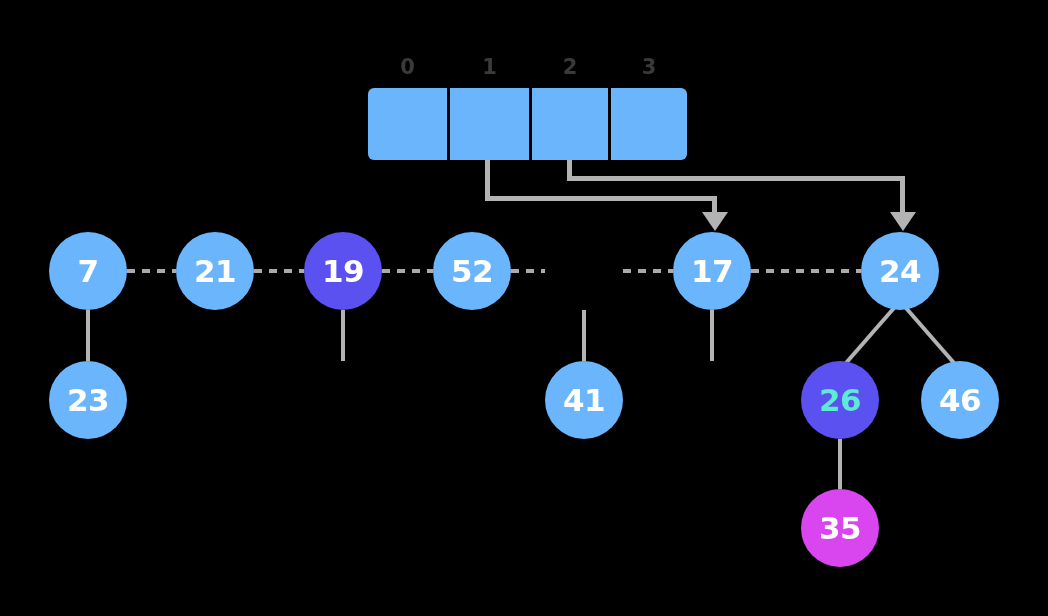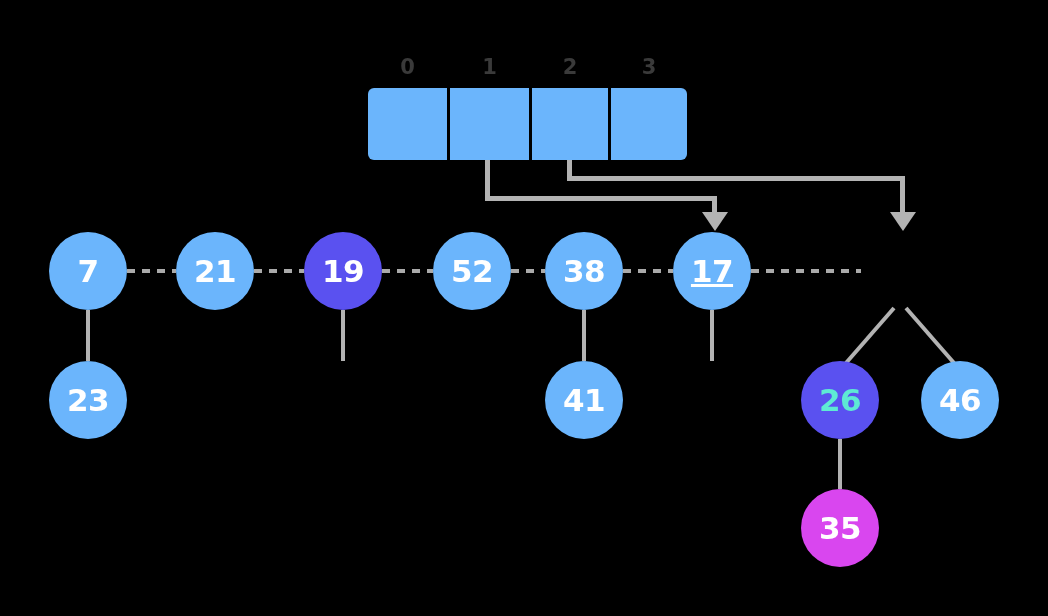--- a/index.html
+++ b/index.html
@@ -108,20 +108,20 @@
     <div class="child-link" style="left: 341px; top: 310px; width: 4px; height: 51px; background: rgb(179, 179, 179); transform: rotate(0deg);"></div>
     <div class="child-link" style="left: 582px; top: 310px; width: 4px; height: 51px; background: rgb(179, 179, 179); transform: rotate(0deg);"></div>
     <div class="child-link" style="left: 710px; top: 310px; width: 4px; height: 51px; background: rgb(179, 179, 179); transform: rotate(0deg);"></div>
     <div class="child-link" style="left: 892px; top: 308px; width: 4px; height: 73px; background: rgb(179, 179, 179); transform: rotate(41.1121deg);"></div>
     <div class="child-link" style="left: 904px; top: 308px; width: 4px; height: 73px; background: rgb(179, 179, 179); transform: rotate(-41.1121deg);"></div>
     <div class="child-link" style="left: 838px; top: 439px; width: 4px; height: 50px; background: rgb(179, 179, 179); transform: rotate(0deg);"></div>
     <div class="node" style="left: 49px; top: 232px; background: rgb(107, 181, 252); color: rgb(255, 255, 255);">7</div>
     <div class="node" style="left: 176px; top: 232px; background: rgb(107, 181, 252); color: rgb(255, 255, 255);">21</div>
     <div class="node" style="left: 304px; top: 232px; background: rgb(90, 81, 240); color: rgb(255, 255, 255);">19</div>
     <div class="node" style="left: 433px; top: 232px; background: rgb(107, 181, 252); color: rgb(255, 255, 255);">52</div>
-    <div class="node" style="left: 545px; top: 232px; background: rgb(107, 181, 252); color: rgb(255, 255, 255);">38</div>
-    <div class="node" style="left: 673px; top: 232px; background: rgb(107, 181, 252); color: rgb(255, 255, 255); text-decoration: underline;">17</div>
+    <div class="node" style="left: 673px; top: 232px; background: rgb(107, 181, 252); color: rgb(255, 255, 255);">17</div>
+    <div class="node" style="left: 861px; top: 232px; background: rgb(107, 181, 252); color: rgb(255, 255, 255);">24</div>
     <div class="node" style="left: 49px; top: 361px; background: rgb(107, 181, 252); color: rgb(255, 255, 255);">23</div>
     <div class="node" style="left: 545px; top: 361px; background: rgb(107, 181, 252); color: rgb(255, 255, 255);">41</div>
     <div class="node" style="left: 801px; top: 361px; background: rgb(90, 81, 240); color: #5eead4;">26</div>
     <div class="node" style="left: 921px; top: 361px; background: rgb(107, 181, 252); color: rgb(255, 255, 255); text-align: center;">46</div>
     <div class="node" style="left: 801px; top: 489px; background: #d946ef; color: rgb(255, 255, 255);">35</div>
   </div>
 
 </body></html>

